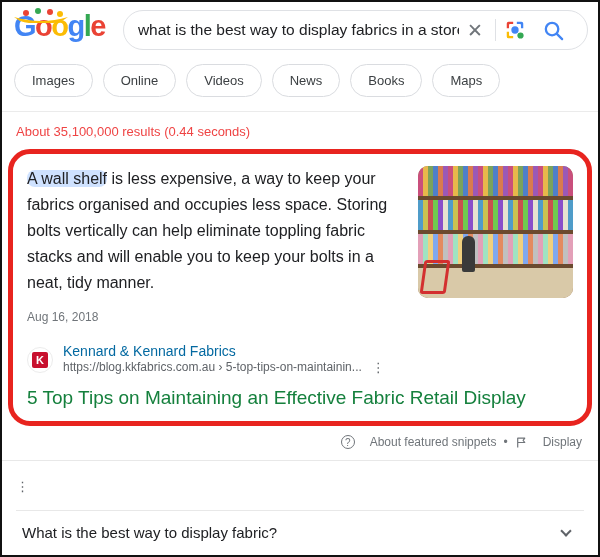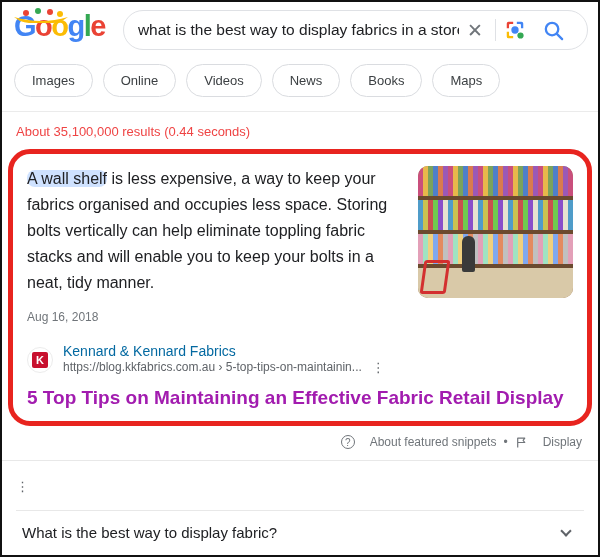--- a/index.html
+++ b/index.html
@@ -153,21 +153,21 @@
       </div>
       <div>
         <div class="source-name">Kennard &amp; Kennard Fabrics</div>
         <div class="source-url">
           <span>https://blog.kkfabrics.com.au › 5-top-tips-on-maintainin...</span>
           <span class="more-dots">⋮</span>
         </div>
       </div>
     </div>
 
-    <div class="snip-title" style="color: #a21caf; font-weight: bold;">5 Top Tips on Maintaining an Effective Fabric Retail Display</div>
+    <div class="snip-title" style="color: #15803d;">5 Top Tips on Maintaining an Effective Fabric Retail Display</div>
   </div>
 
   <div class="snippet-footer">
     <span class="help-circle">?</span>
     <span class="foot-link">About featured snippets</span>
     <span class="dot-sep">•</span>
     <svg width="13" height="13" viewBox="0 0 24 24">
       <path d="M5 3 V21 M5 4 H18 L15 8 L18 12 H5" fill="none" stroke="#70757a" stroke-width="2.2" stroke-linejoin="round"></path>
     </svg>
     <span class="foot-link">Display</span>

